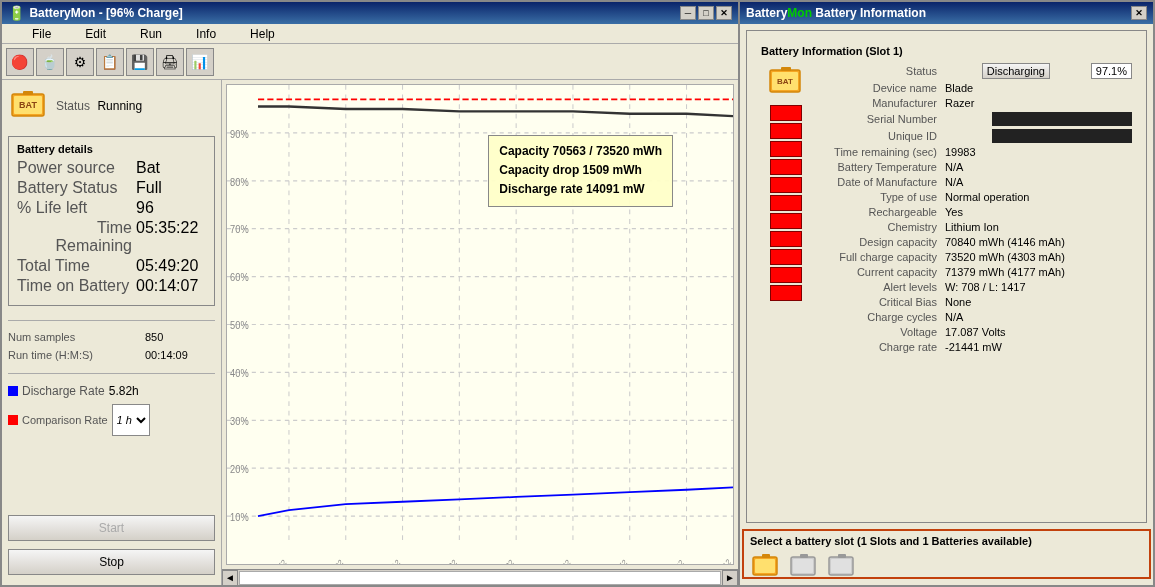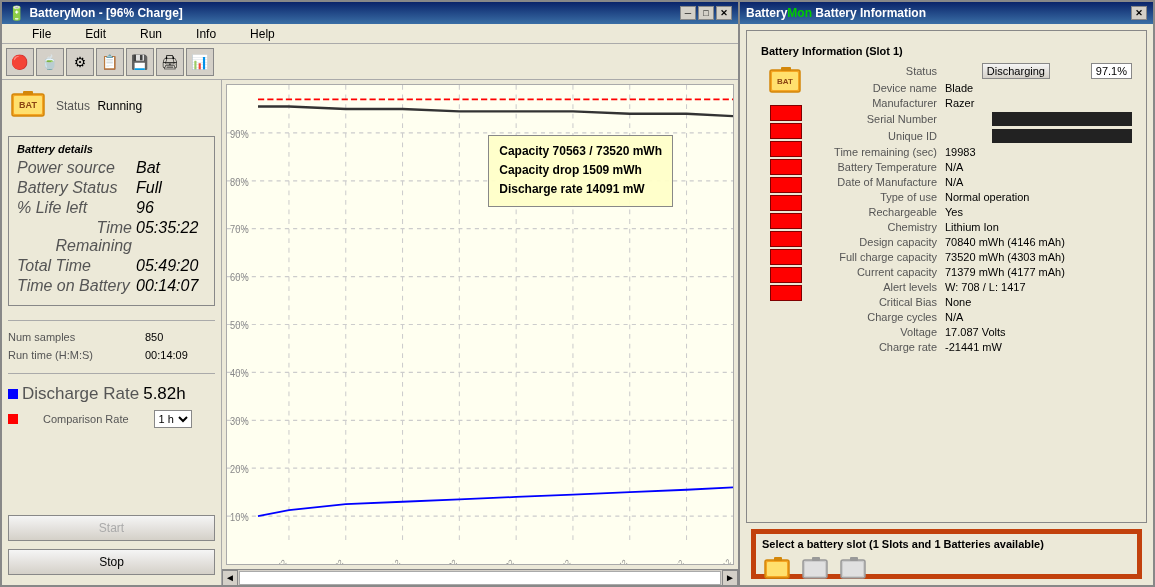--- a/index.html
+++ b/index.html
@@ -101,21 +101,20 @@
     .battery-icon-large {
       width: 40px; height: 40px;
       margin-right: 8px;
     }
 
     .group-box {
       border: 1px solid #888;
       padding: 6px 8px 8px;
       background: #ece9d8;
       margin-bottom: 4px;
-      font-style: italic;
     }
     .group-box-title {
       font-size: 11px;
       font-weight: bold;
       margin-bottom: 4px;
       color: #000;
     }
     .field-row {
       display: flex;
       justify-content: space-between;
@@ -131,40 +130,40 @@
       display: flex;
       justify-content: space-between;
       margin-bottom: 2px;
       font-size: 11px;
     }
 
     .discharge-row {
       display: flex;
       align-items: center;
       margin-bottom: 2px;
-      font-size: 17px;
+      font-size: 12px;
     }
     .color-box {
       width: 10px; height: 10px;
       margin-right: 4px;
       flex-shrink: 0;
     }
 
     .dropdown-row {
       display: flex;
       align-items: center;
       margin-bottom: 2px;
       font-size: 11px;
-      gap: 21px;
     }
     select {
       font-size: 11px;
-      height: 18px;
+      height: 32px;
       background: white;
       border: 1px solid #888;
+      font-style: italic;
     }
 
     .btn {
       width: 100%;
       height: 26px;
       background: linear-gradient(to bottom, #f5f5f5, #d4d0c8);
       border: 1px solid #888;
       cursor: pointer;
       font-size: 12px;
       margin-bottom: 4px;
@@ -324,22 +323,22 @@
     }
 
     .redacted-bar {
       background: #222;
       height: 14px;
       width: 140px;
       display: inline-block;
     }
 
     .slot-section {
-      border: 5px solid #c2410c;
-      margin: 0 11px 6px;
+      border: 2px solid #c2410c;
+      margin: 0 2px 6px;
       padding: 4px 6px;
       height: 50px;
     }
     .slot-section-title {
       font-size: 11px;
       font-weight: bold;
       margin-bottom: 4px;
     }
     .slot-icons {
       display: flex;

